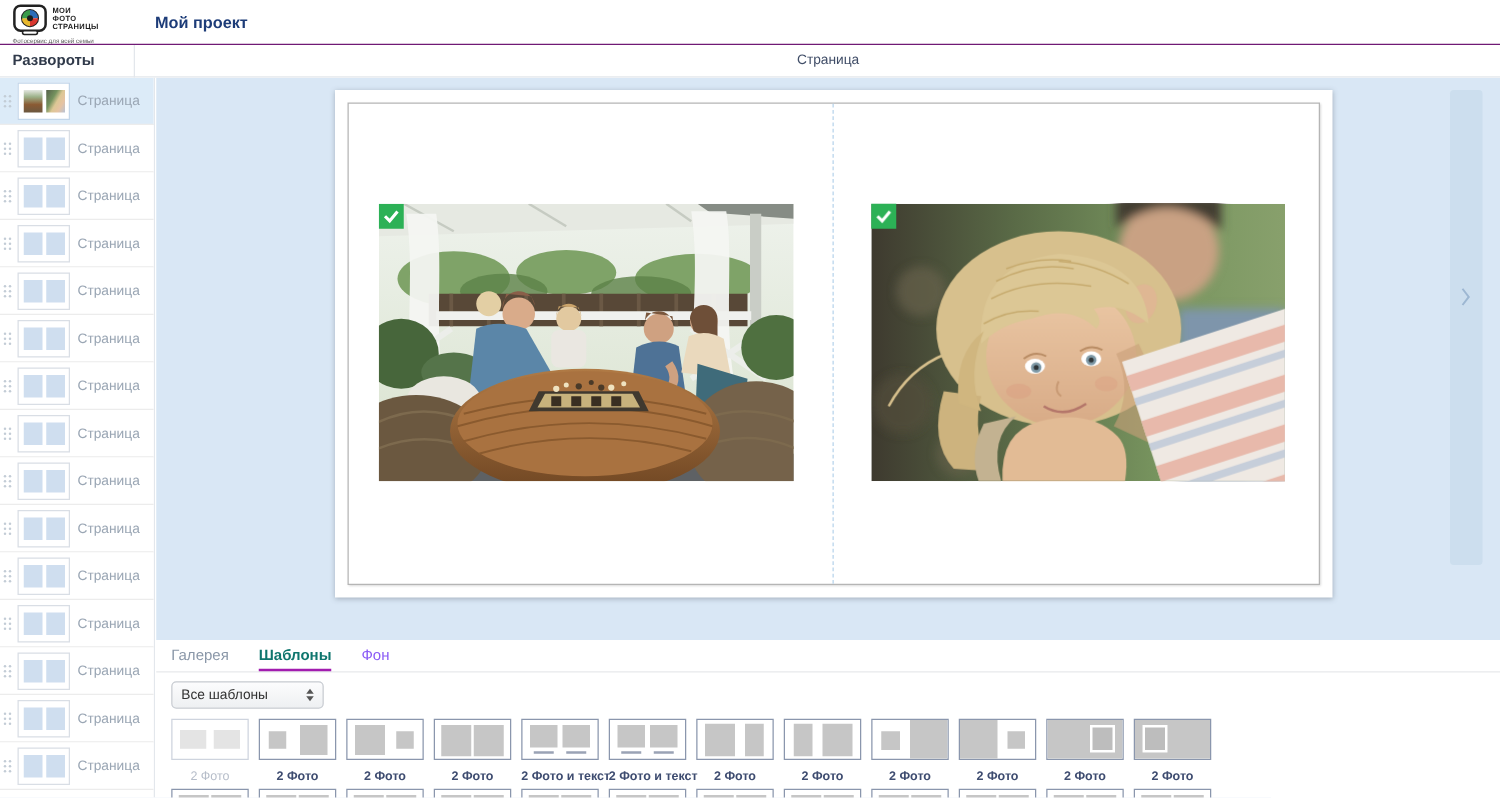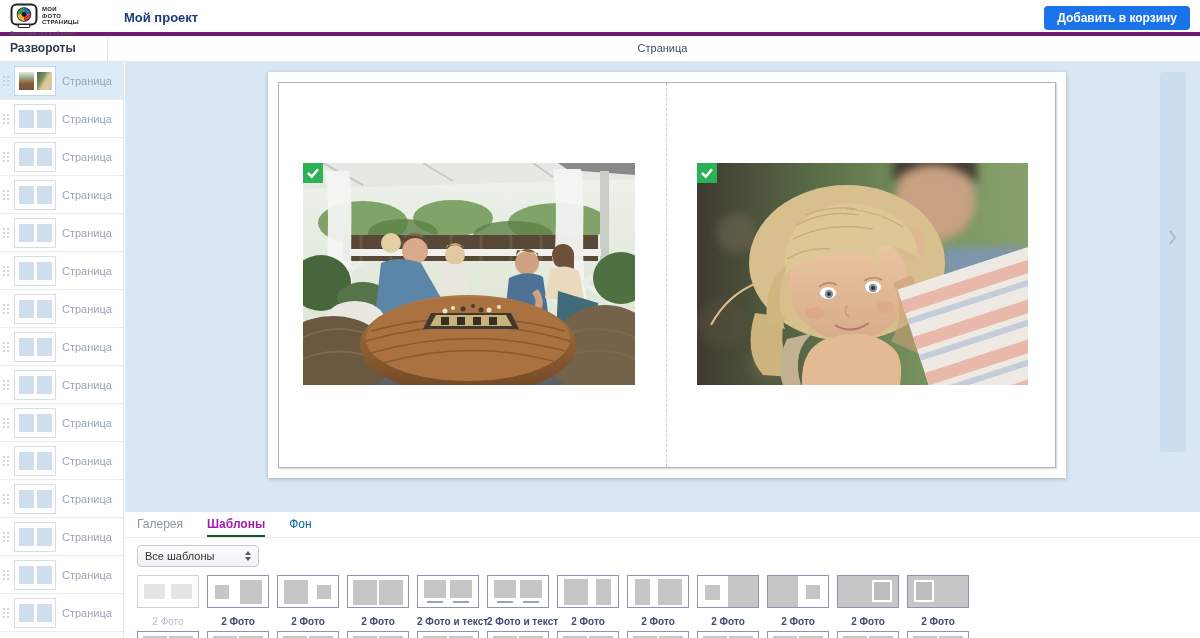--- a/index.html
+++ b/index.html
@@ -2,21 +2,21 @@
 <html><head>
 <meta charset="utf-8">
 <style>
   * { margin:0; padding:0; box-sizing:border-box; }
   html,body { width:1200px; height:638px; overflow:hidden; background:#fff;
               font-family:"Liberation Sans", sans-serif; }
   .root { position:relative; width:1200px; height:638px; }
 
   
   .header { position:absolute; left:0; top:0; width:1200px; height:36px; background:#fff;
-            border-bottom:4px solid #701a75; z-index:5; }
+            border-bottom:1px solid #701a75; z-index:5; }
   .logo { position:absolute; left:10px; top:3px; width:108px; }
   .logo-row { display:flex; align-items:center; gap:4px; }
   .logo-txt { font-size:6px; font-weight:bold; color:#1c1c1c; line-height:6.5px; letter-spacing:.3px; }
   .logo-tag { font-size:5px; color:#5a5a5a; margin-top:1px; white-space:nowrap; }
   .proj-title { position:absolute; left:124px; top:0; height:36px; line-height:36px;
                 font-size:13px; font-weight:bold; color:#1d3c78; }
   .cart-btn { position:absolute; right:10px; top:6px; height:24px; padding:0 13px; border:none;
               background:#1a73e8; color:#fff; font-size:12px; font-weight:bold; border-radius:4px;
               font-family:"Liberation Sans", sans-serif; cursor:pointer; }
 
@@ -61,22 +61,22 @@
            display:flex; align-items:center; justify-content:center; }
   .scrollstrip { position:absolute; right:14px; top:10px; width:26px; height:380px;
                  background:#ccdeee; border-radius:3px; cursor:pointer; }
   .scrollstrip svg { position:absolute; left:9px; top:158px; }
 
   
   .panel { position:absolute; left:125px; top:512px; width:1192px; height:126px; background:#fff; }
   .tabs { position:relative; height:26px; border-bottom:1px solid #e7e9ec; padding-left:12px;
           display:flex; align-items:stretch; gap:24px; }
   .tab { font-size:12px; line-height:25px; color:#8a97a8; cursor:pointer; }
-  .tab.active { color:#a21caf; font-weight:bold; border-bottom:2px solid #14532d; }
-  .tab.tab-bg { color:#0369a1; }
+  .tab.active { color:#0f766e; font-weight:bold; border-bottom:2px solid #a21caf; }
+  .tab.tab-bg { color:#8b5cf6; }
   .collapse-btn { position:absolute; right:12px; top:6px; width:16px; height:14px; background:none;
                   border:none; cursor:pointer; }
   .panel-body { padding:7px 0 0 12px; }
   .filter-select { width:122px; height:22px; border:1px solid #c6cad0; border-radius:4px;
                    background:linear-gradient(#fcfcfd,#eef0f2); font-size:11px; color:#333;
                    display:flex; align-items:center; padding:0 7px; cursor:pointer; }
   .filter-select .fs-label { flex:1; }
   .fs-arrows { display:flex; flex-direction:column; gap:2px; }
   .fs-arrows i { display:block; width:0; height:0; border-left:3px solid transparent; border-right:3px solid transparent; }
   .fs-up { border-bottom:4px solid #555; }
@@ -137,21 +137,20 @@
         </svg>
         <div class="logo-txt">
           <div>МОИ</div>
           <div>ФОТО</div>
           <div>СТРАНИЦЫ</div>
         </div>
       </div>
       <div class="logo-tag">Фотосервис для всей семьи</div>
     </div>
     <div class="proj-title">Мой проект</div>
-    <button class="cart-btn">Добавить в корзину</button>
   </div>
 
   <div class="strip">
     <div class="strip-side">Развороты</div>
     <div class="strip-main">Страница</div>
   </div>
 
   <div class="sidebar">
     <div id="spread-list">
         <div class="sb-item selected">

